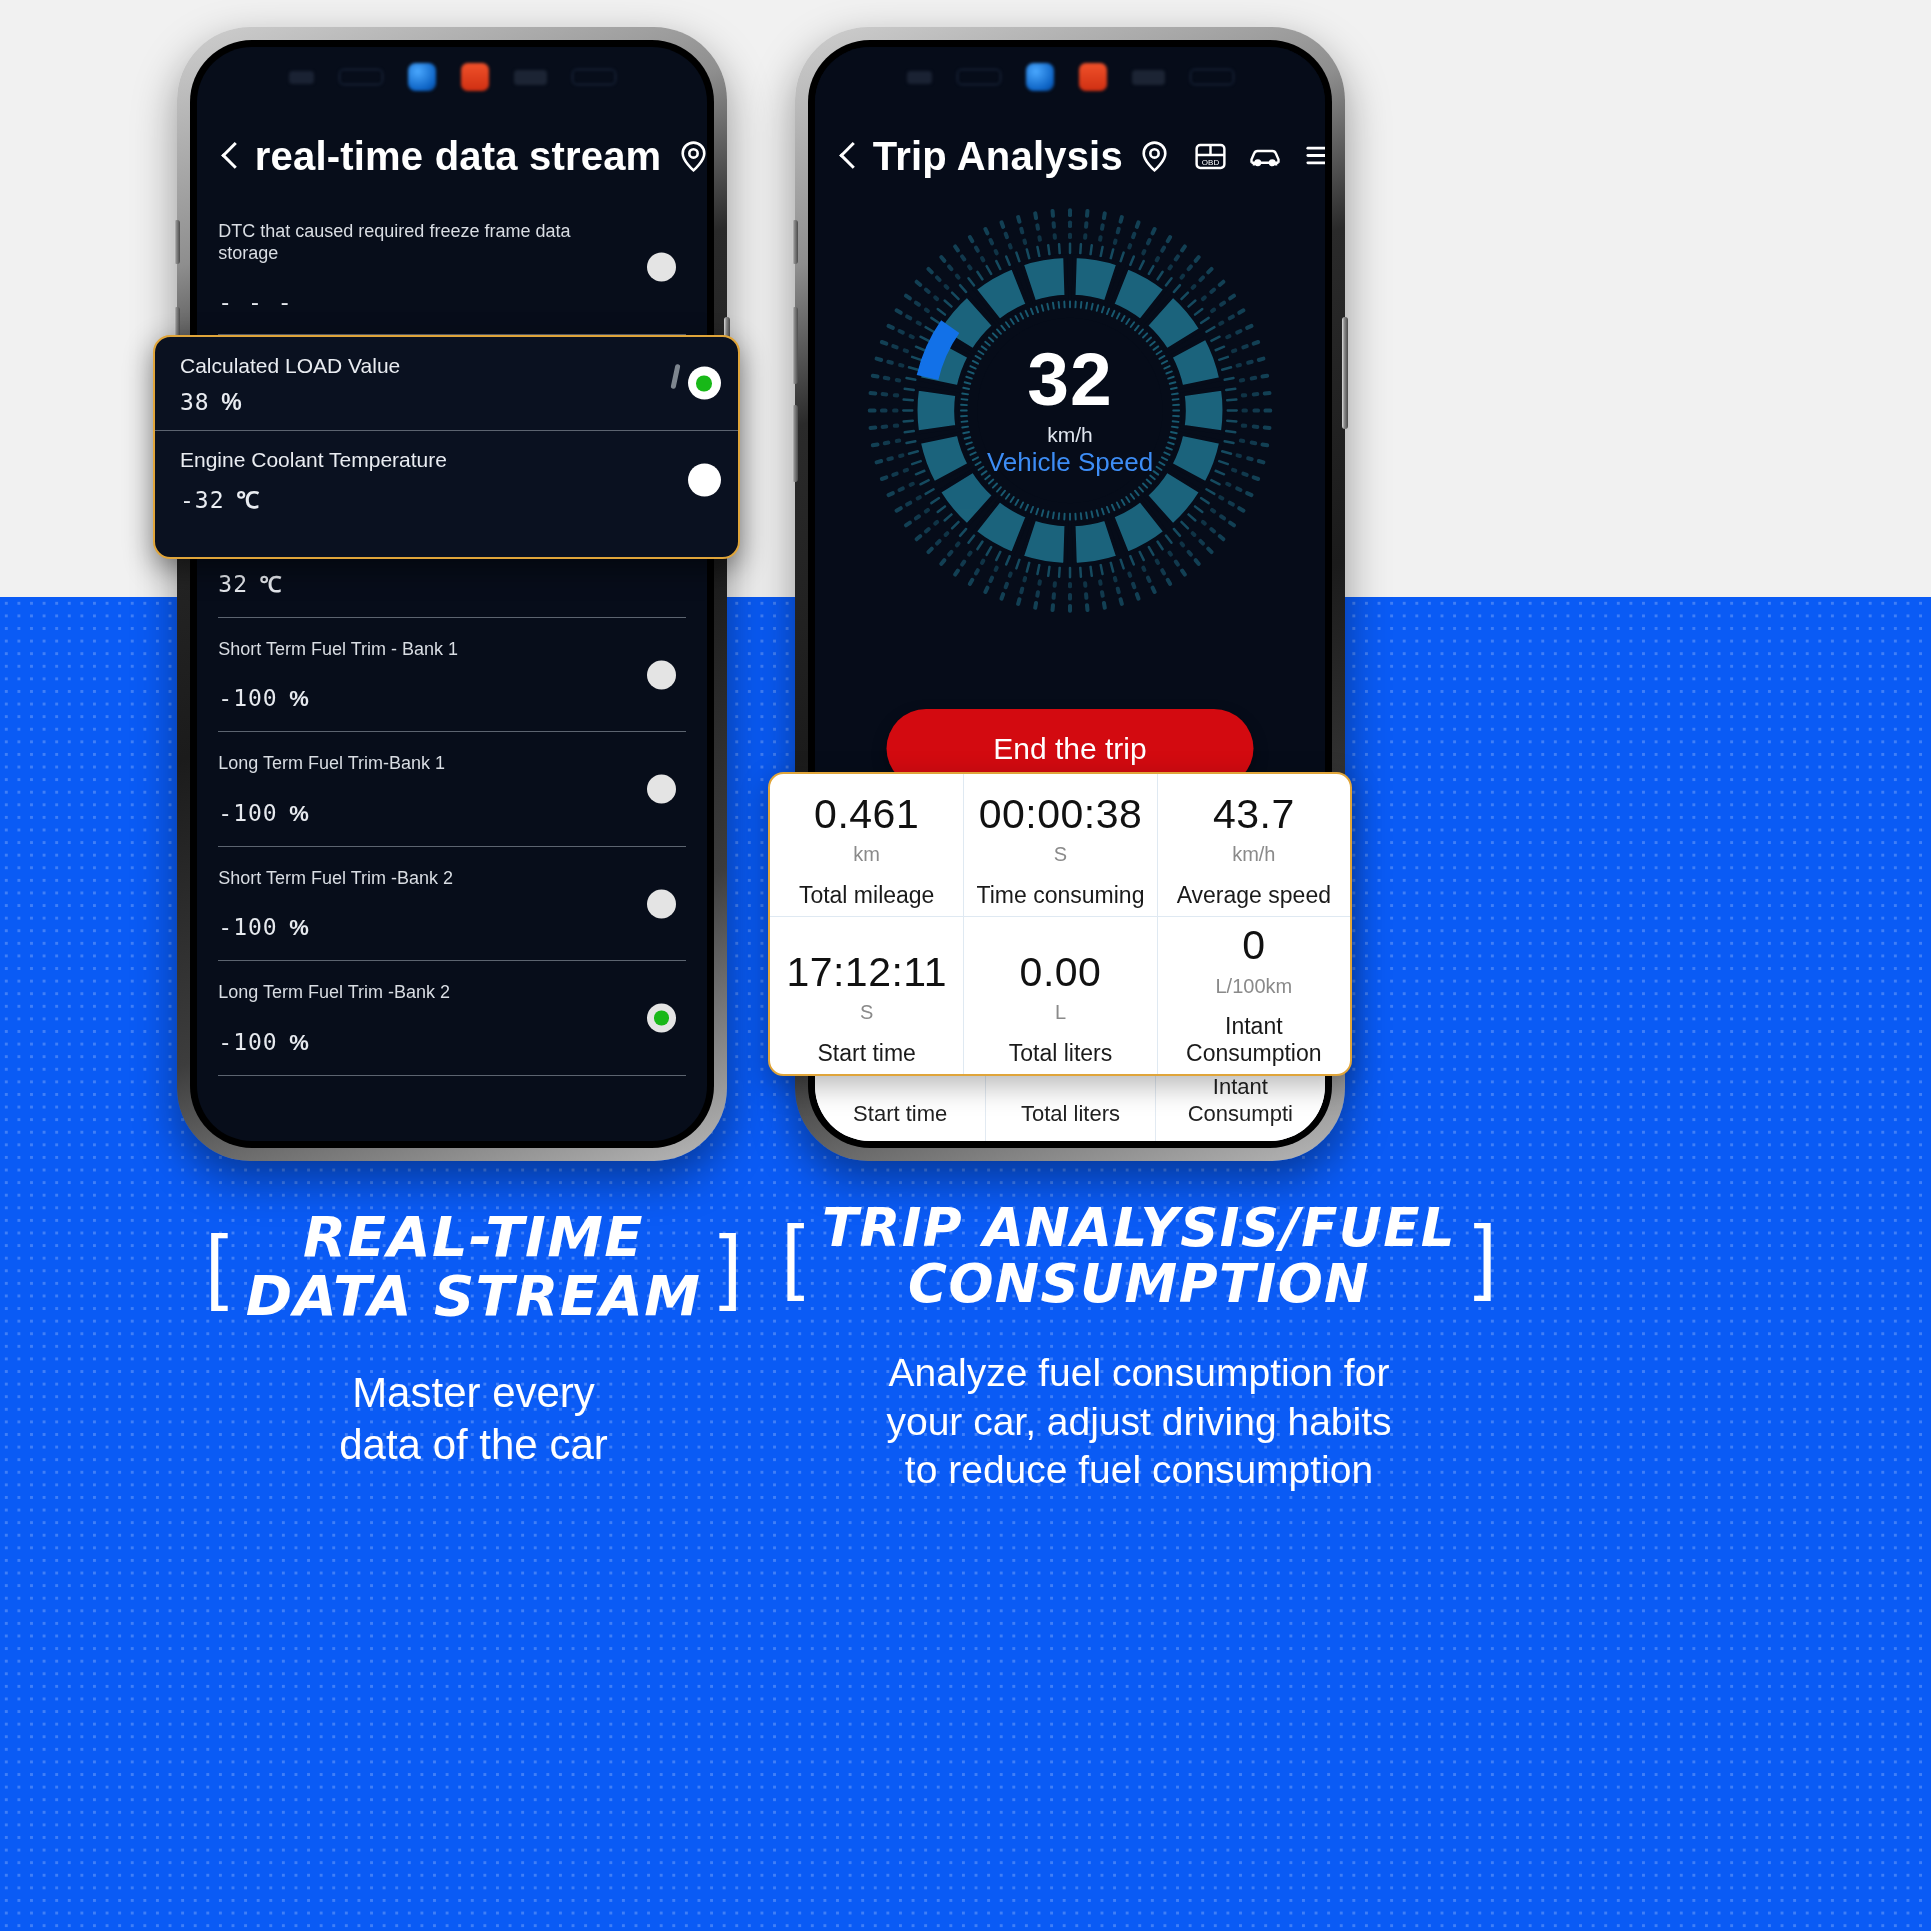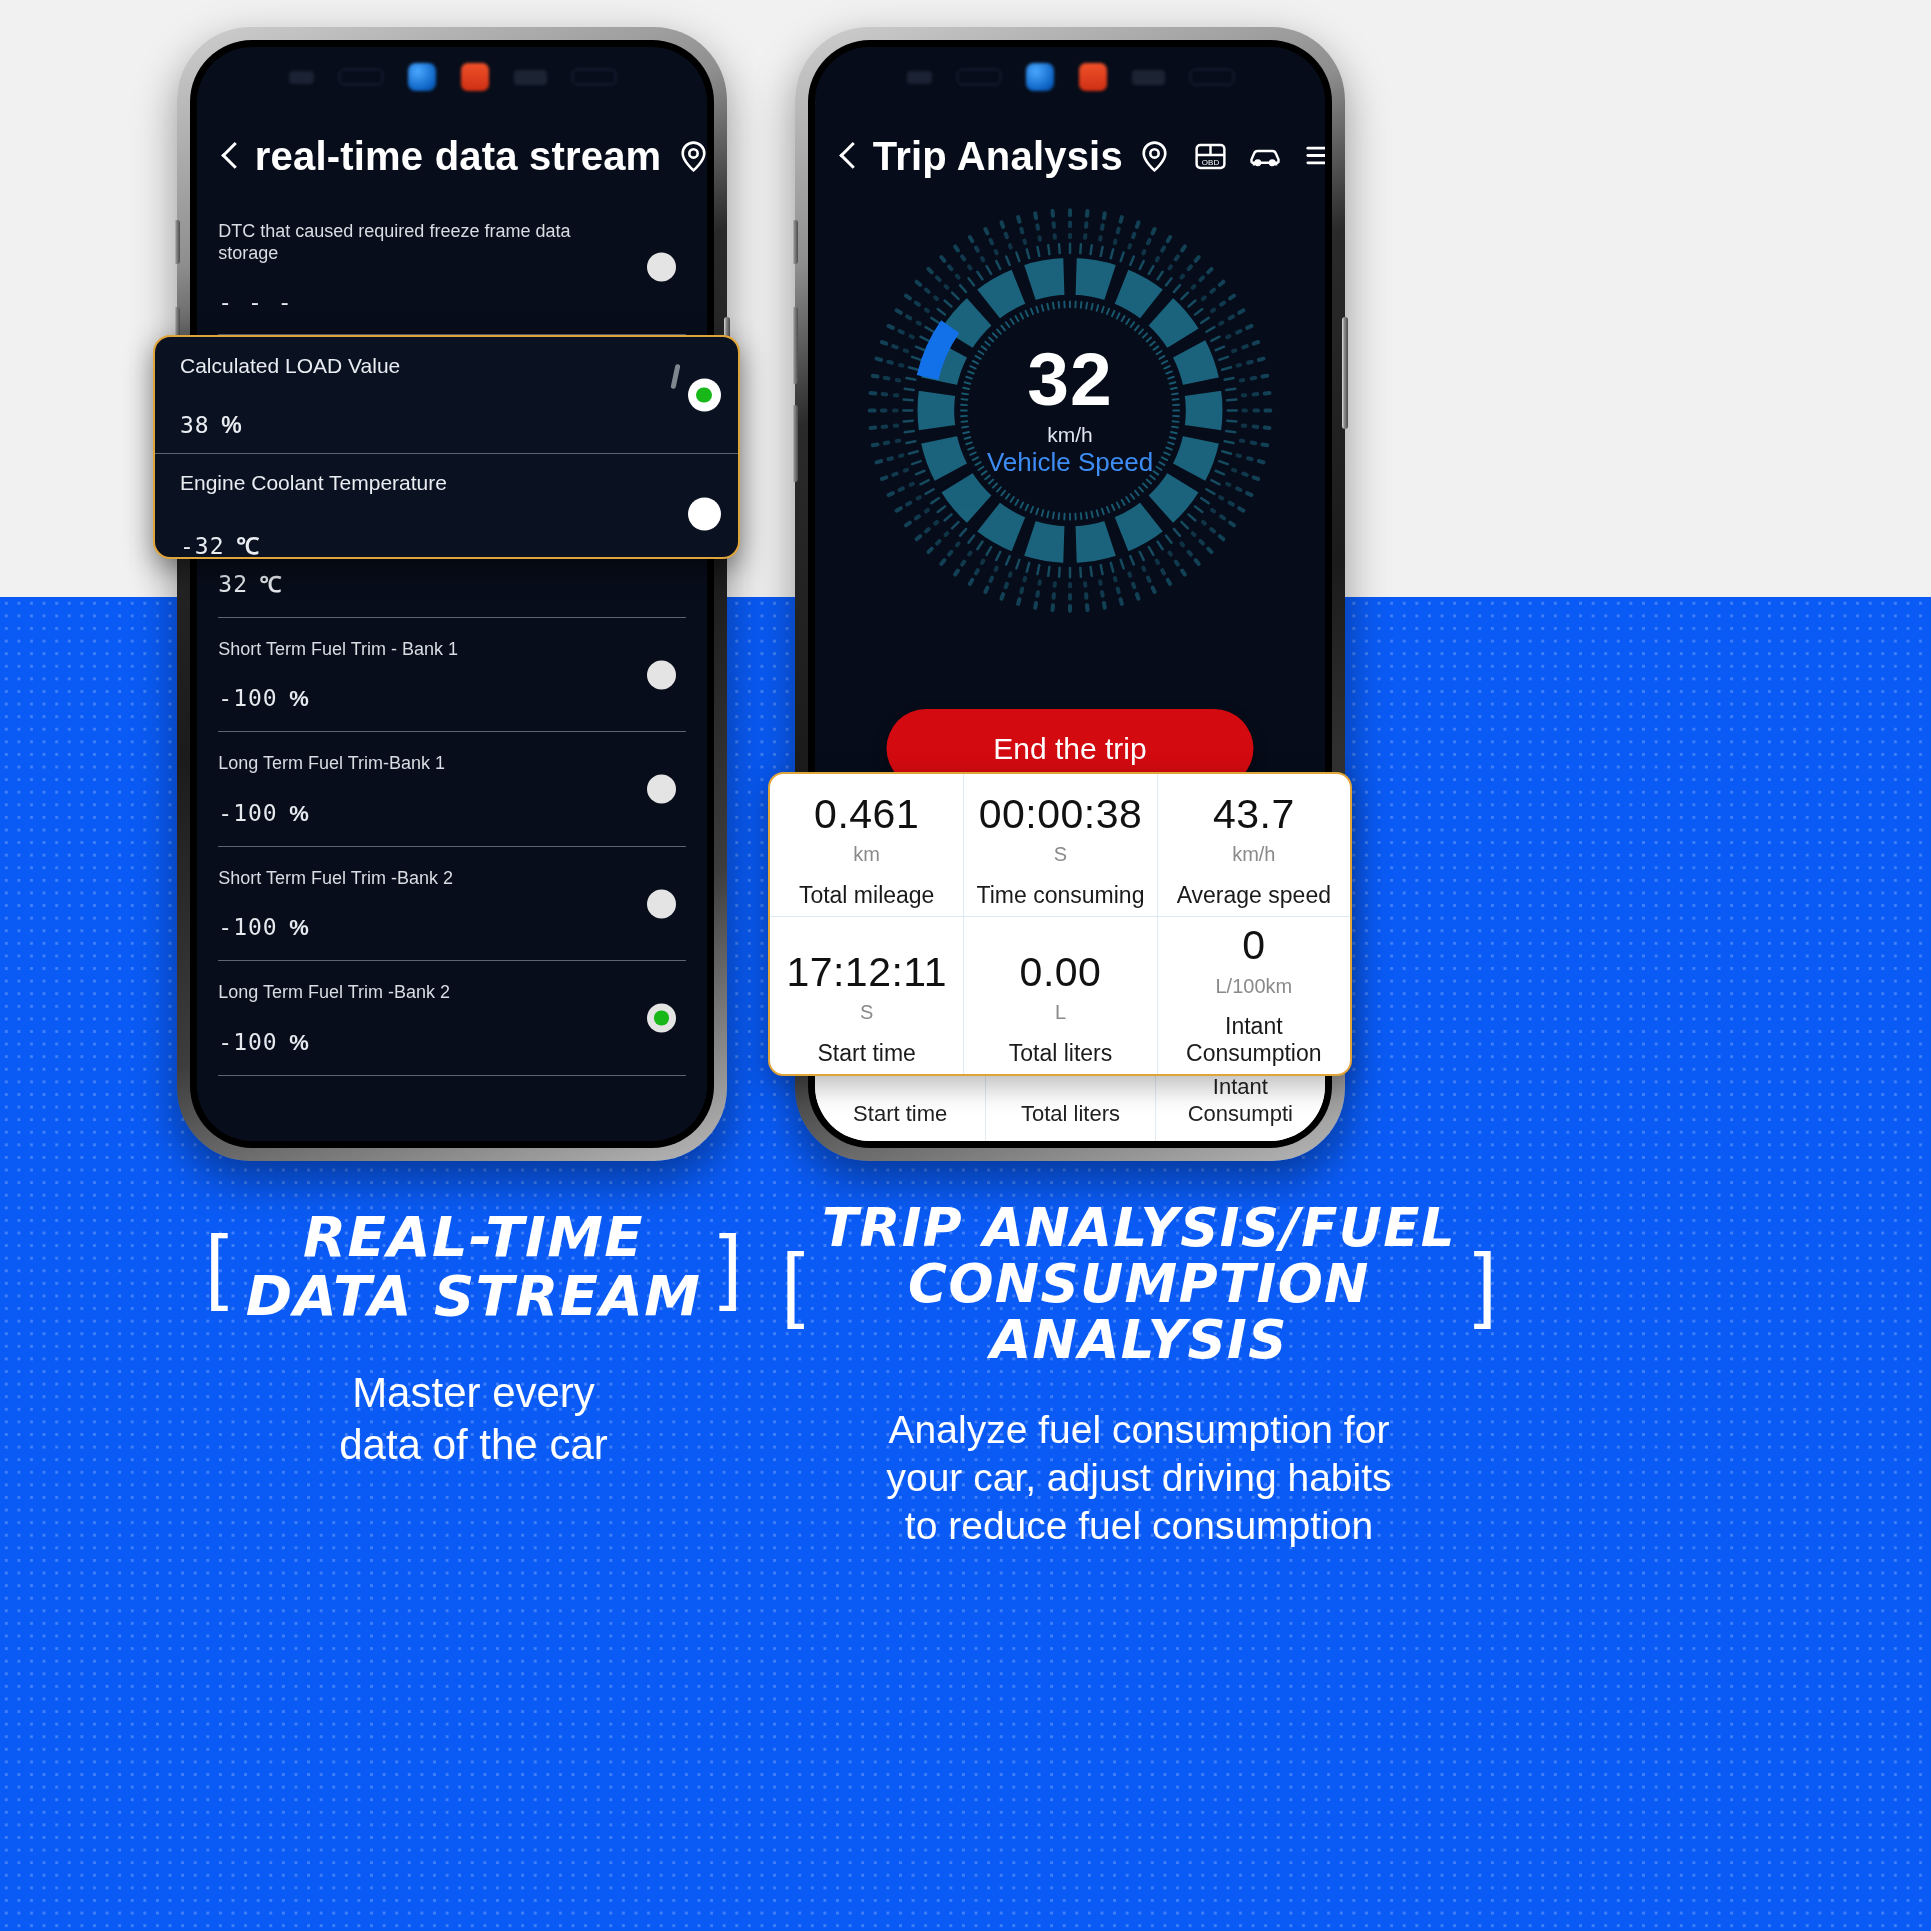--- a/index.html
+++ b/index.html
@@ -138,21 +138,21 @@
     border: 2.9px solid #e0a53a;
     border-radius: 17.4px;
     box-shadow: 0 9.7px 29px rgba(0,0,0,.45);
     overflow: hidden;
     z-index: 40;
   }
   .pop-row { position: relative; padding: 17.4px 25px 13.5px 25px; }
   .pop-row + .pop-row { border-top: 1.7px solid #5c6470; }
   .pop-label { color: #e9ecf1; font-size: 21px; }
   .pop-value {
-    margin-top: 34px; color: #e9ecf1;
+    margin-top: 11px; color: #e9ecf1;
     font-family: "DejaVu Sans Mono", monospace; font-size: 23px; letter-spacing: 1px;
   }
   .pop-value .unit { font-family:"Liberation Sans",sans-serif; font-weight:700; margin-left:11.6px; }
   .pop-dot {
     position: absolute; right: 17.4px; top: 50%; transform: translateY(-50%);
     width: 33px; height: 33px; border-radius: 50%; background: #fff;
     display: flex; align-items: center; justify-content: center;
   }
   .pop-dot.on::after { content:""; width:15.4px; height:15.4px; border-radius:50%; background:#18b818; }
   .pop-caret {
@@ -987,21 +987,20 @@
     <span>data of the car</span>
   </div>
 </div>
 
 <div class="caption-block" id="cap-right">
   <div class="cap-title-wrap">
     <span class="bracket">[</span>
     <span class="cap-title">
       <span>TRIP ANALYSIS/FUEL</span><br>
       <span>CONSUMPTION</span><br>
-      <span>ANALYSIS</span>
     </span>
     <span class="bracket">]</span>
   </div>
   <div class="cap-sub">
     <span>Analyze fuel consumption  for</span><br>
     <span>your car, adjust driving habits</span><br>
     <span>to reduce fuel consumption</span>
   </div>
 </div>
 

